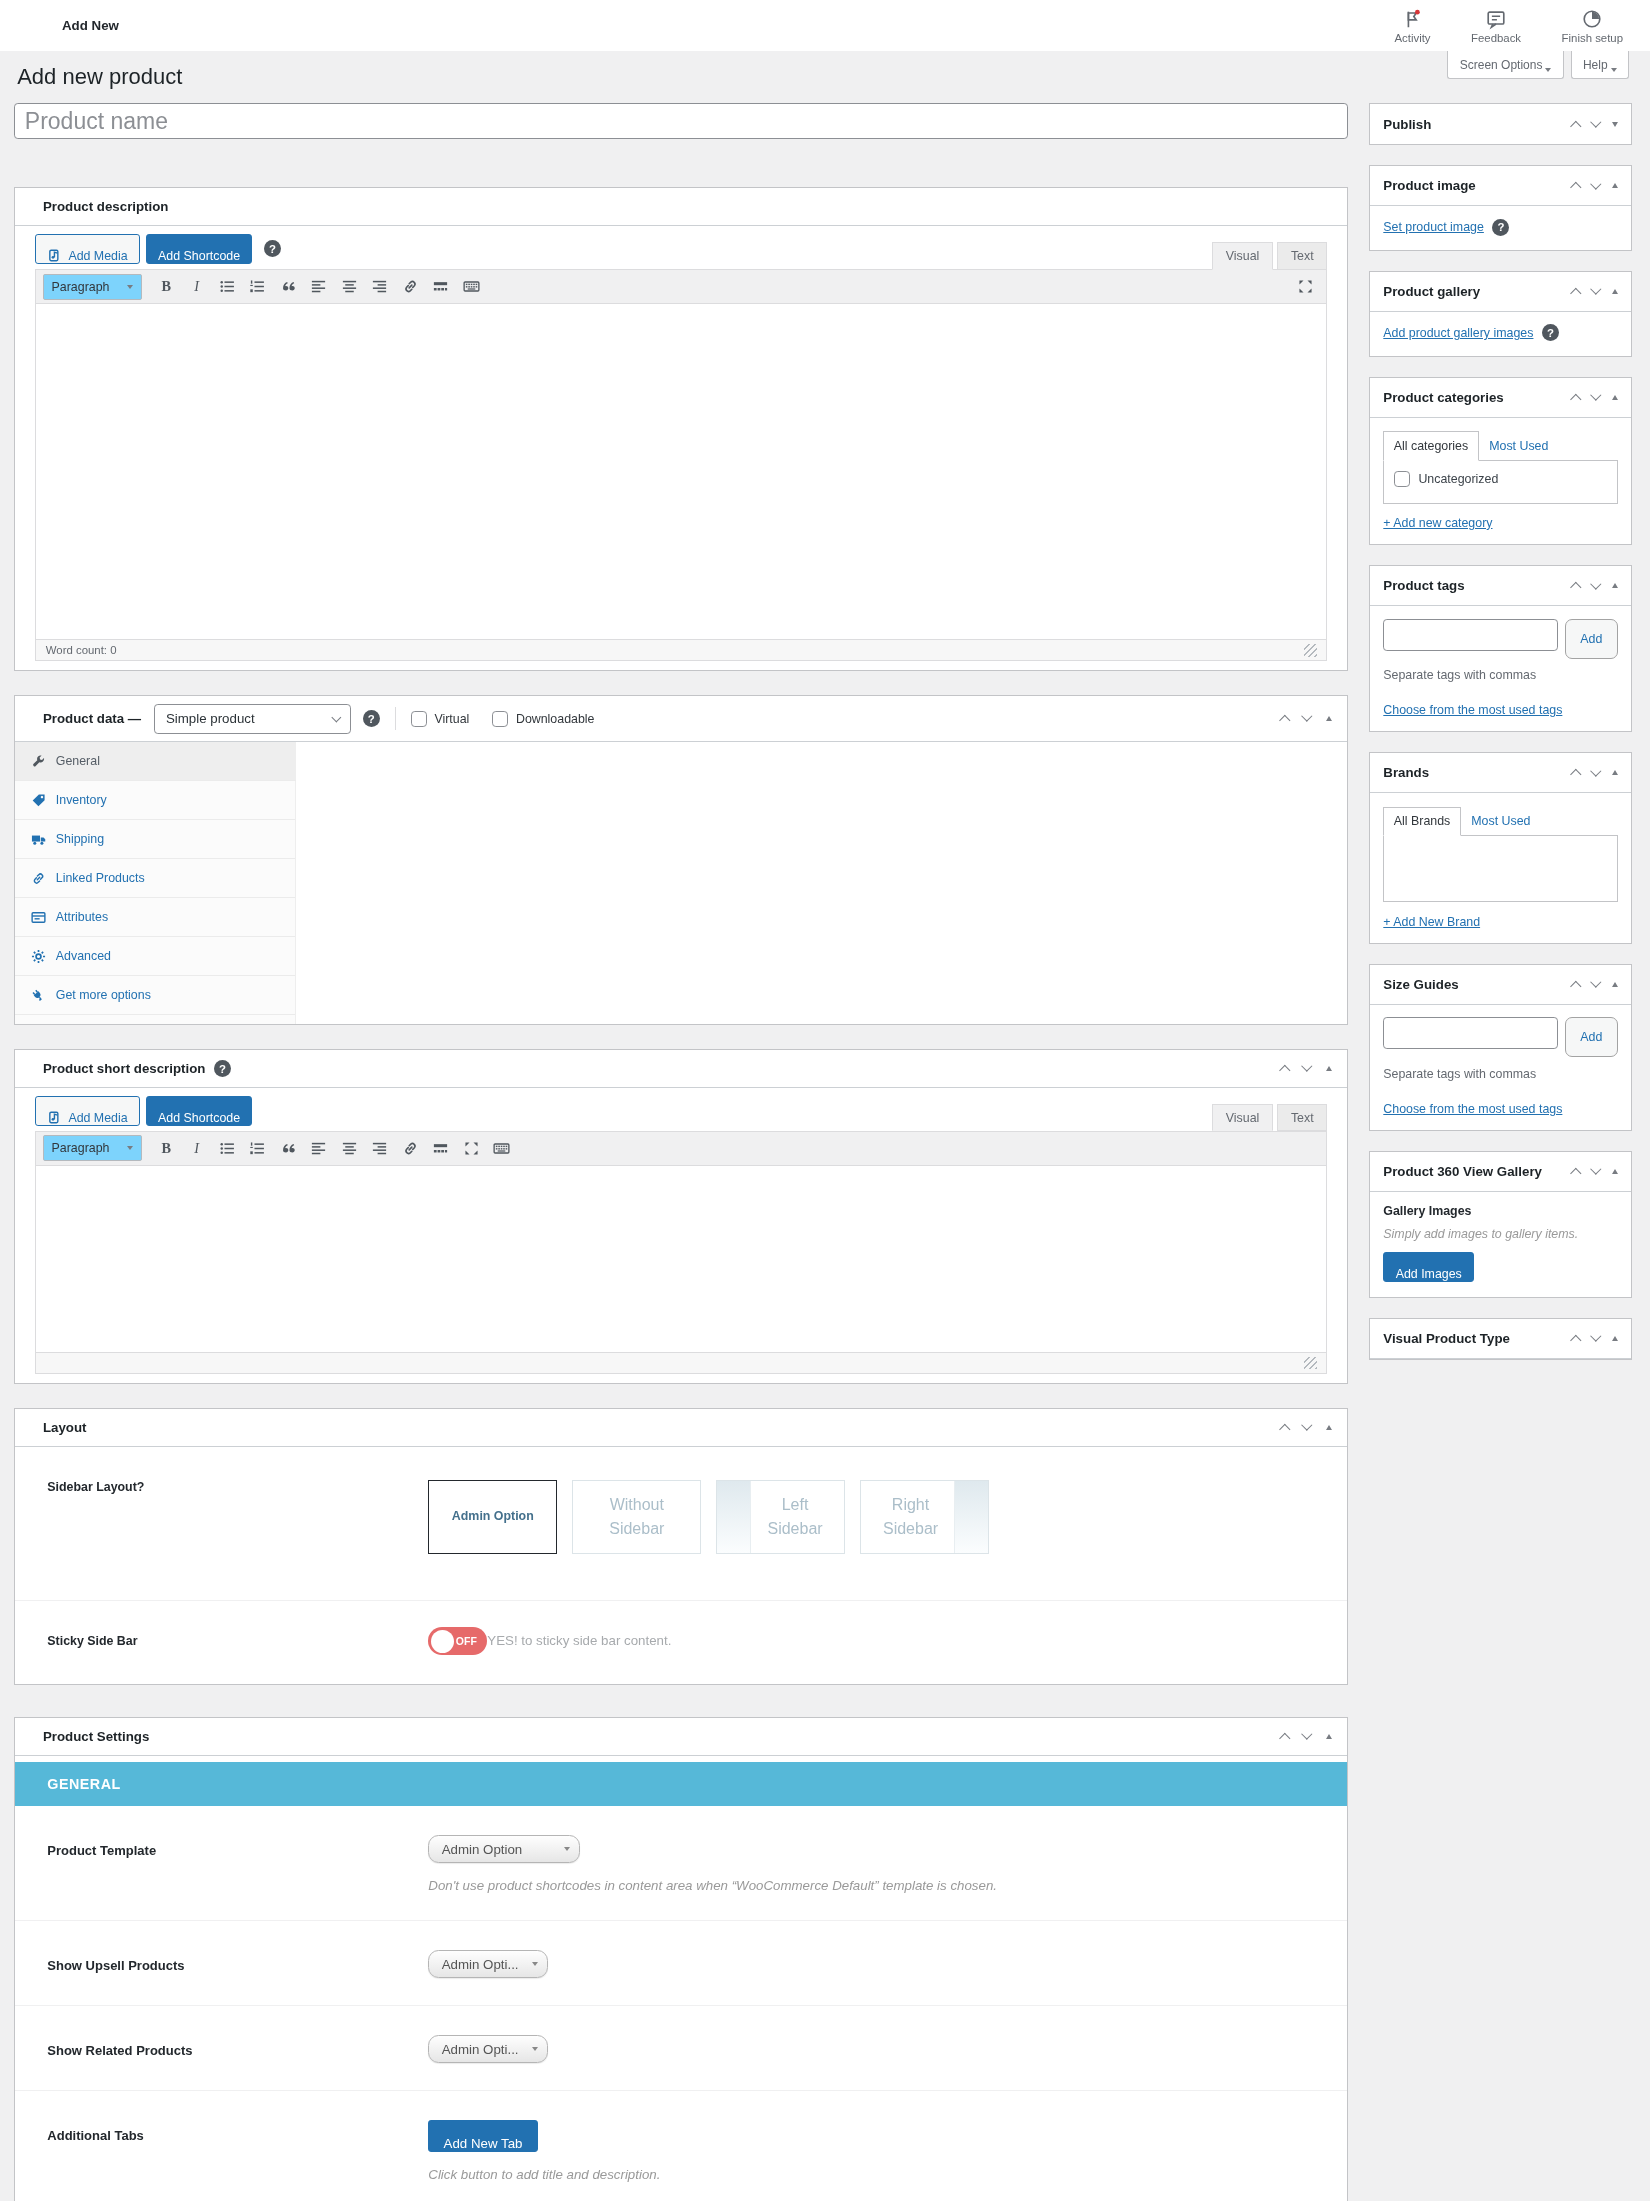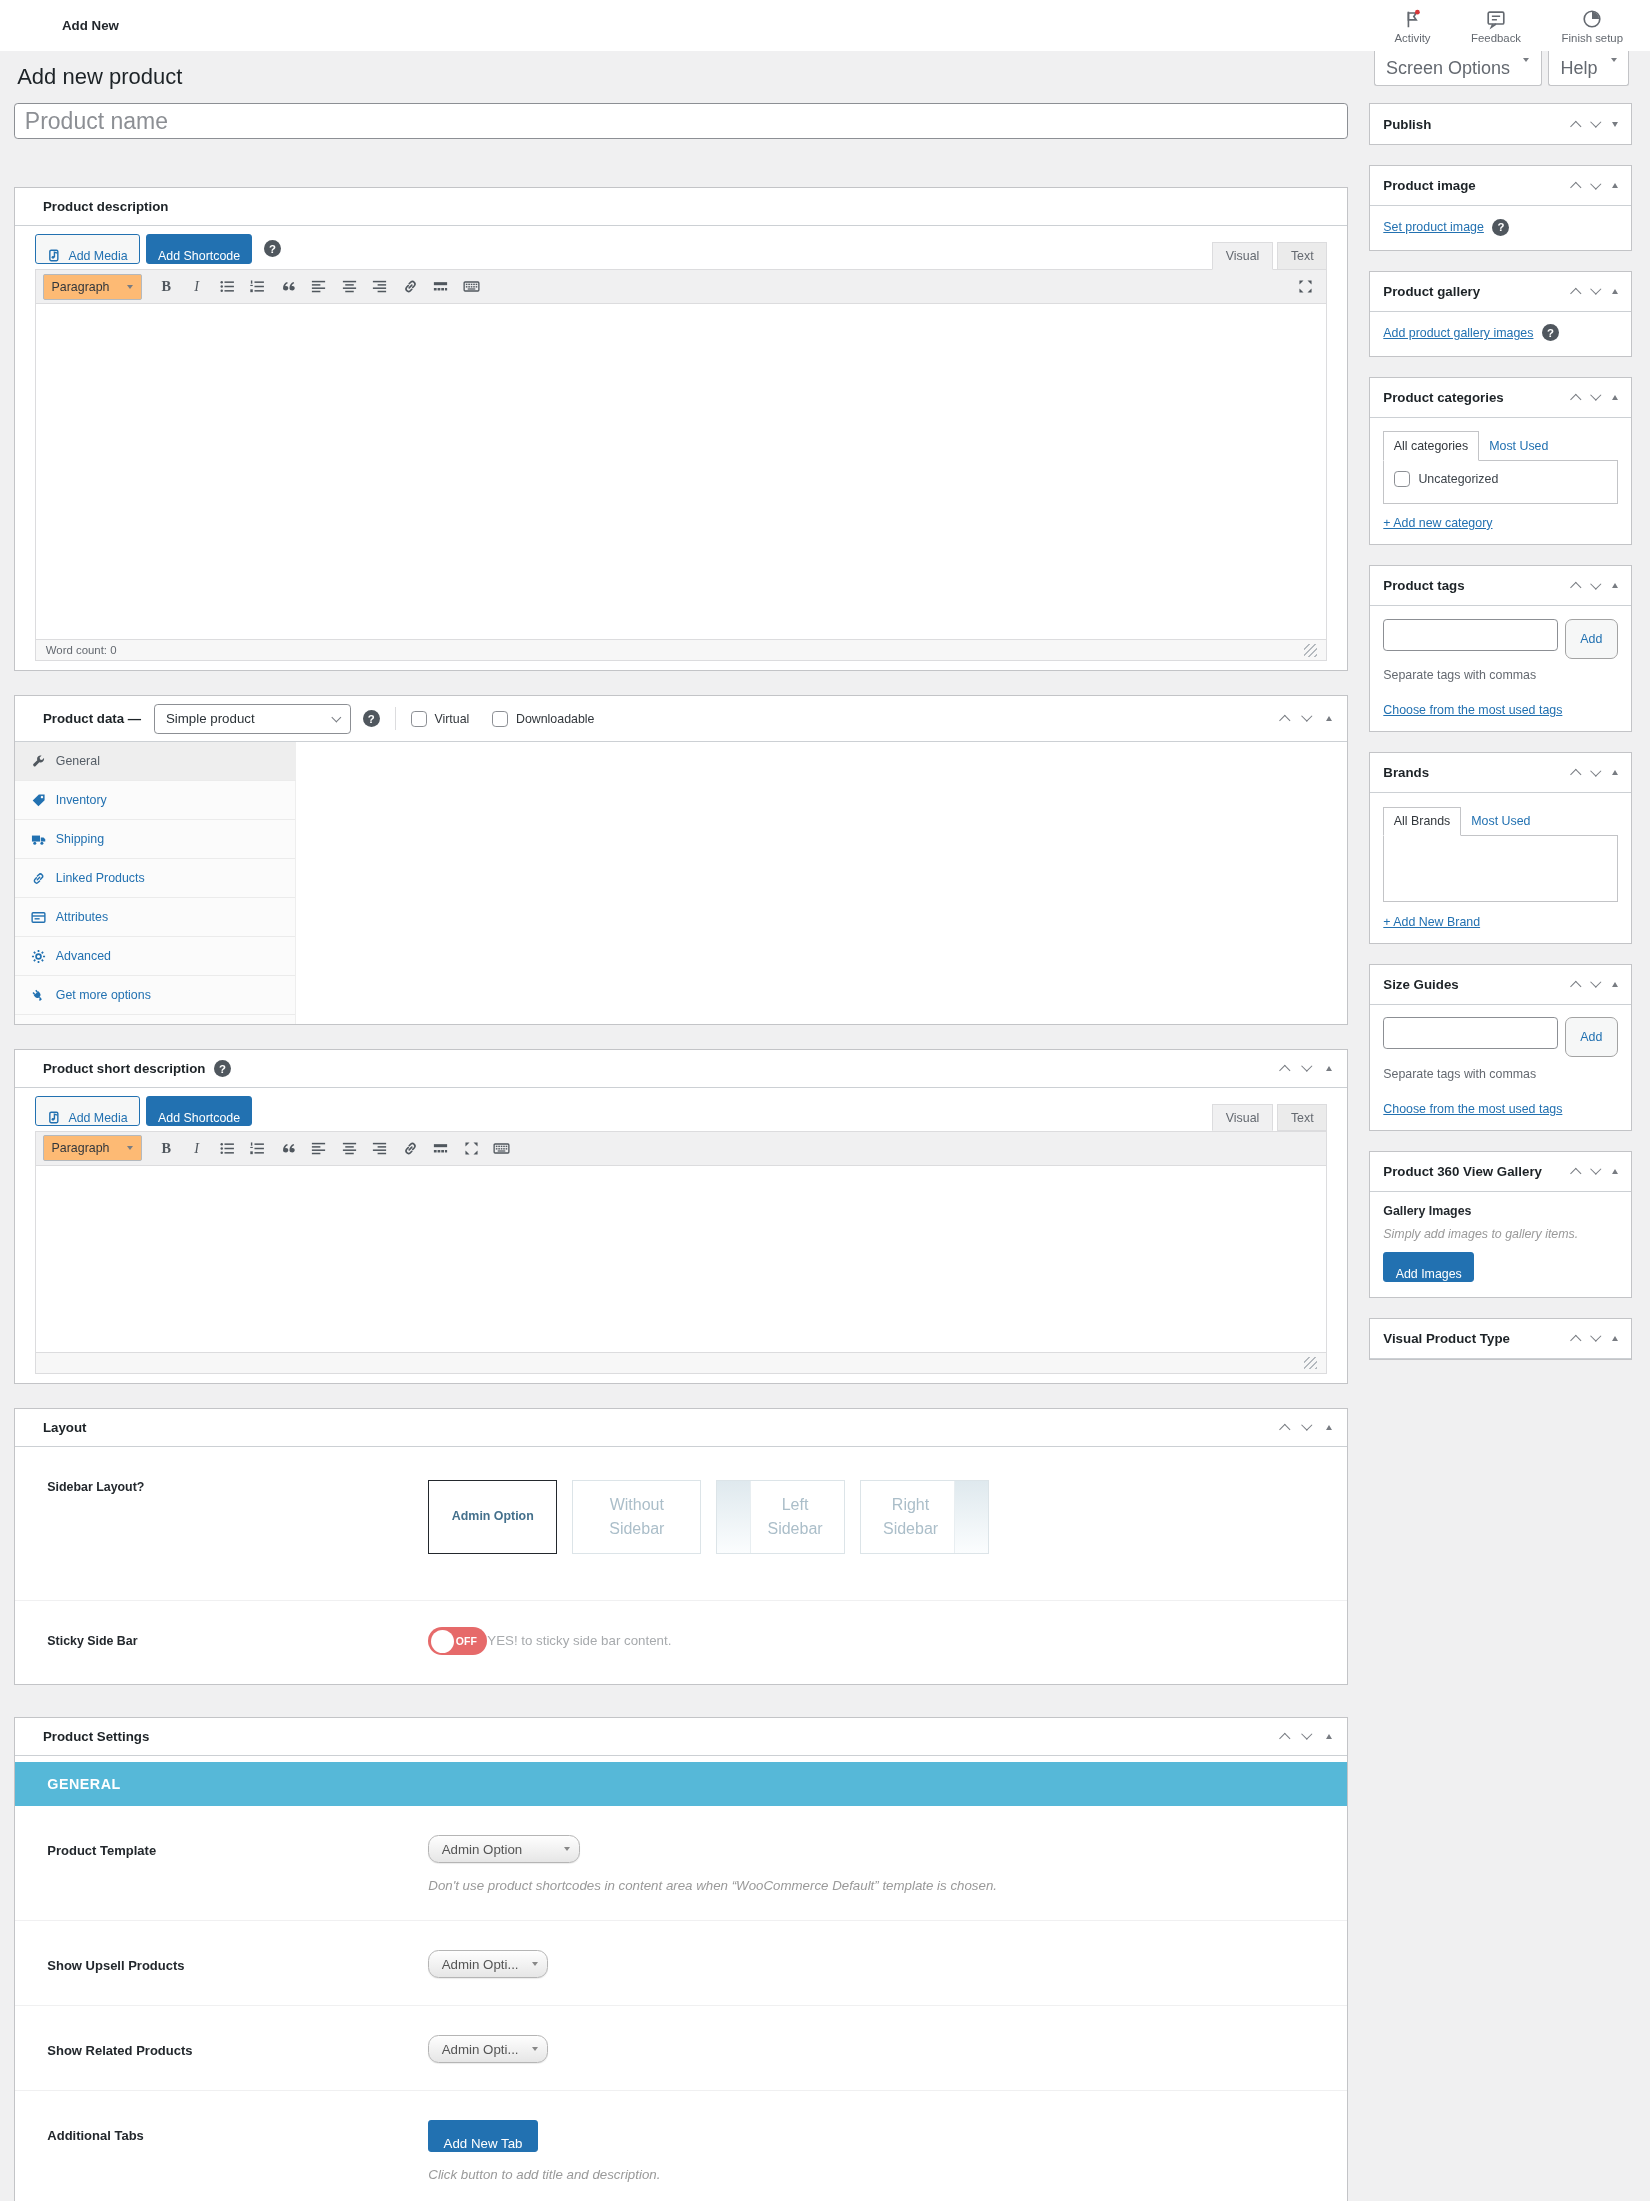--- a/index.html
+++ b/index.html
@@ -7,21 +7,21 @@
   body{width:1650px;height:2202px;background:#f0f0f1;font-family:"Liberation Sans",sans-serif;font-size:12.4px;color:#3c434a;position:relative;}
   .hidden-defs{position:absolute;width:0;height:0;overflow:hidden;}
 
   
   .topbar{height:51px;background:#fff;position:relative;}
   .topbar-title{position:absolute;left:62px;top:18px;font-weight:bold;font-size:13.3px;color:#23282d;}
   .topbar-actions{position:absolute;right:21px;top:6.7px;display:flex;gap:28.5px;}
   .tb-action{display:flex;flex-direction:column;align-items:center;gap:1.9px;color:#646970;font-size:11.4px;cursor:pointer;background:none;border:0;font-family:inherit;}
   .tb-action svg{color:#646970;}
   .screen-links{position:absolute;right:21px;top:51px;display:flex;gap:6.7px;z-index:6;}
-  .screen-btn{background:#fff;border:1px solid #c3c4c7;border-top:none;border-radius:0 0 2.9px 2.9px;padding:6.7px 11.4px;font-size:18px;color:#646970;display:flex;align-items:flex-start;gap:13px;cursor:pointer;font-family:inherit;}
+  .screen-btn{background:#fff;border:1px solid #c3c4c7;border-top:none;border-radius:0 0 2.9px 2.9px;padding:6.7px 11.4px;font-size:12px;color:#646970;display:flex;align-items:flex-end;gap:3px;cursor:pointer;font-family:inherit;}
   .tri{display:inline-block;width:0;height:0;border-left:3.8px solid transparent;border-right:3.8px solid transparent;}
   .tri.down{border-top:5.7px solid #787c82;}
   .tri.up{border-bottom:5.7px solid #787c82;}
   .tri.small.down{border-left-width:3.3px;border-right-width:3.3px;border-top-width:4.8px;}
 
   
   .content{padding:12.4px 18px 0 14.3px;}
   .page-title{font-size:22px;font-weight:400;color:#1d2327;margin:0 0 12.4px 2.9px;line-height:27.6px;}
   .columns{display:flex;align-items:flex-start;}
   .main-col{flex:1;min-width:0;}
@@ -46,21 +46,21 @@
   .btn{display:inline-flex;align-items:flex-end;gap:5.7px;border-radius:2.9px;font-size:12.4px;padding:0 11.4px;height:30px;cursor:pointer;border:1px solid transparent;font-family:inherit;}
   .btn-media{background:#f6f7f7;border-color:#2271b1;color:#2271b1;}
   .btn-primary{background:#2271b1;border-color:#2271b1;color:#fff;}
   .btn + .btn{margin-left:5.7px;}
   .editor-tools .help-dot{margin-left:11.4px;}
   .editor-tabs{margin-left:auto;display:flex;align-self:flex-end;position:relative;top:5.7px;}
   .etab{padding:5.7px 12.4px;font-size:12.4px;color:#646970;border:1px solid #dcdcde;margin-left:4.8px;cursor:pointer;background:#ebebeb;font-family:inherit;}
   .etab.active{background:#f0f0f1;border-bottom-color:#f0f0f1;position:relative;z-index:3;}
   .editor-wrap{border:1px solid #dcdcde;margin:0 20px 8.6px;position:relative;z-index:2;}
   .mce-toolbar{background:#f0f0f1;border-bottom:1px solid #dcdcde;display:flex;align-items:center;padding:3.8px 6.7px;gap:2.9px;}
-  .para-select{background:#fdba74;border:1px solid #b4b9be;border-radius:1.9px;width:99px;height:26px;display:flex;align-items:center;justify-content:space-between;padding:0 7.6px;font-size:12.4px;color:#32373c;cursor:pointer;margin-right:7.6px;}
+  .para-select{background:#7dd3fc;border:1px solid #b4b9be;border-radius:1.9px;width:99px;height:26px;display:flex;align-items:center;justify-content:space-between;padding:0 7.6px;font-size:12.4px;color:#32373c;cursor:pointer;margin-right:7.6px;}
   .tbtn{width:27.6px;height:26px;display:inline-flex;align-items:center;justify-content:center;color:#50575e;background:none;border:0;border-radius:1.9px;cursor:pointer;padding:0;}
   .tbtn svg{color:#50575e;}
   .tb-bold{font-weight:bold;font-size:14.3px;font-family:"Liberation Serif",serif;color:#50575e;}
   .tb-italic{font-style:italic;font-size:14.3px;font-family:"Liberation Serif",serif;color:#50575e;}
   .tbtn.pushright{margin-left:auto;}
   .editor-area{background:#fff;}
   .editor-area.tall{height:335px;}
   .editor-area.short{height:186px;}
   .editor-statusbar{border-top:1px solid #dcdcde;background:#f7f7f7;padding:3.8px 9.5px;color:#646970;font-size:11.4px;display:flex;justify-content:space-between;align-items:center;min-height:21px;}
   .resize-grip{width:12.4px;height:12.4px;background:repeating-linear-gradient(135deg,transparent 0 2.9px,#b4b9be 2.9px 4.3px);cursor:nwse-resize;}

